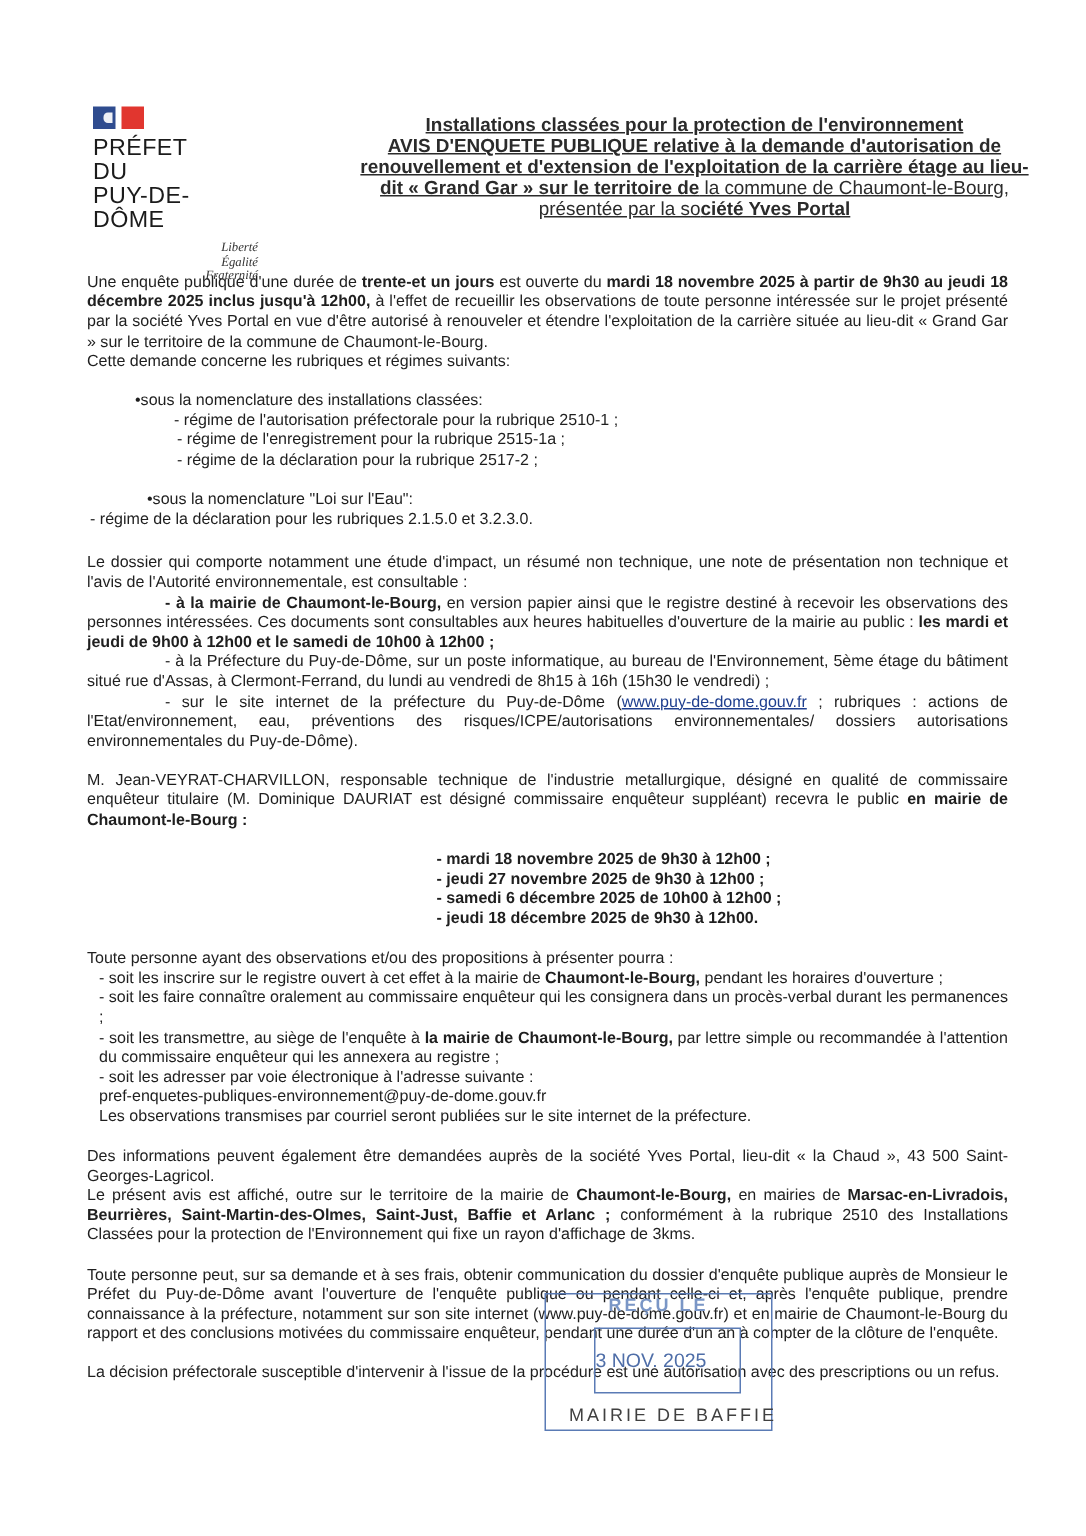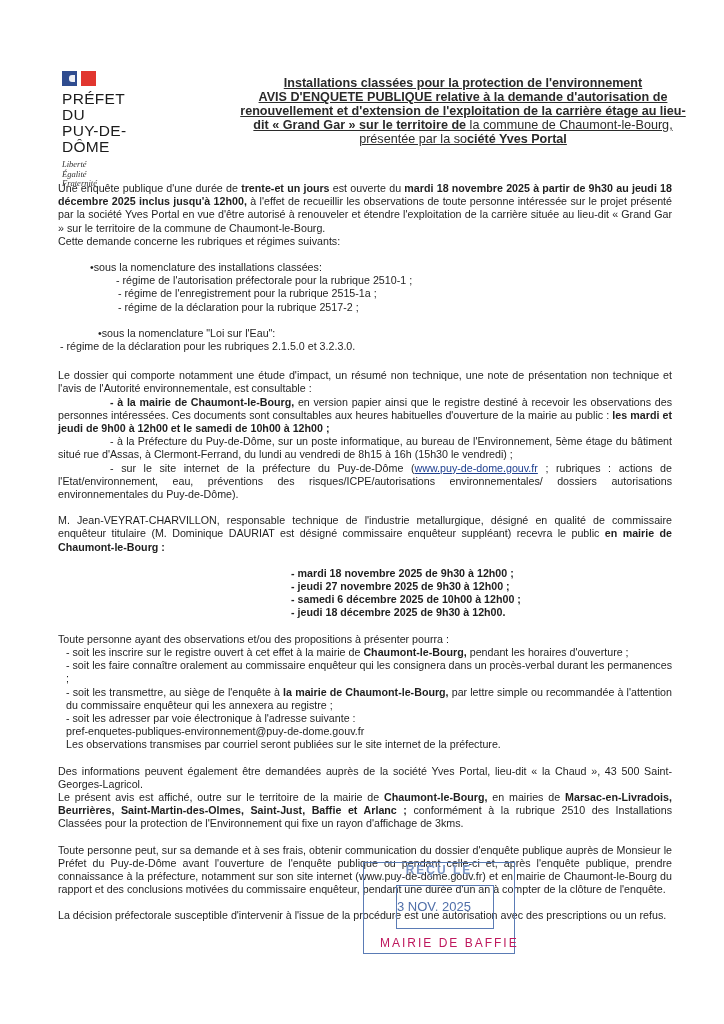--- a/index.html
+++ b/index.html
@@ -13,21 +13,21 @@
   .logo { position: absolute; left: 62px; top: 71px; width: 110px; }
   .flag { display: flex; height: 15px; width: 34px; margin-left: 0; }
   .flag .blue { width: 15px; background: #2f4c8f; position: relative; }
   .flag .blue::after { content: ""; position: absolute; right: 2px; top: 4px; width: 6px; height: 7px; background: #eef0f6; border-radius: 3px 0 0 3px; }
   .flag .gap { width: 4px; background: #ffffff; }
   .flag .red { width: 15px; background: #e1362f; }
   .prefet {
     font-family: "Liberation Sans", sans-serif; font-weight: 400; letter-spacing: 0.3px;
     font-size: 15.5px; line-height: 16px; color: #1b1b1b; margin-top: 5px;
   }
-  .motto { font-family: "Liberation Serif", serif; font-style: italic; font-size: 8.5px; line-height: 9.5px; margin-top: 5px; color: #333; }
+  .motto { font-family: "Liberation Serif", serif; font-style: italic; font-size: 8.5px; line-height: 9.5px; margin-top: 5px; color: #333; text-align: right; }
 
   
   .title {
     position: absolute; left: 238px; top: 76px; width: 450px;
     text-align: center; font-weight: 700; font-size: 12.6px; line-height: 14px;
     color: #2b2b2b;
   }
   .title div { text-decoration: underline; }
   .title .n { font-weight: 400; }
 
@@ -51,21 +51,21 @@
   
   .stamp {
     position: absolute; left: 336px; top: 862px; width: 150px; height: 90px;
     border: 1.5px solid #5a7bb5; color: #5a7bb5;
     font-family: Liberation Sans, sans-serif;
     margin-left: 27px;
   }
   .stamp .recu { position: absolute; top: 0px; left: 0; width: 100%; text-align: center; font-size: 12px; font-weight: 700; letter-spacing: 2px; color: #7a96c6; }
   .stamp .inner { position: absolute; left: 32px; top: 22px; width: 96px; height: 42px; border: 1.5px solid #5a7bb5; }
   .stamp .date { position: absolute; top: 13px; left: 0; width: 100%; text-align: left; font-size: 13px; color: #4f6ea8; }
-  .stamp .mairie { position: absolute; bottom: 3px; left: 16px; width: 100%; text-align: left; font-size: 12px; letter-spacing: 2px; color: #be185d; }
+  .stamp .mairie { position: absolute; bottom: 3px; left: 4px; width: 100%; text-align: right; font-size: 12px; letter-spacing: 2px; color: #404040; }
 </style>
 </head>
 <body>
 
 <div class="page">
 
   <div class="logo">
     <div class="flag">
       <div class="blue"></div>
         <div class="gap"></div>

